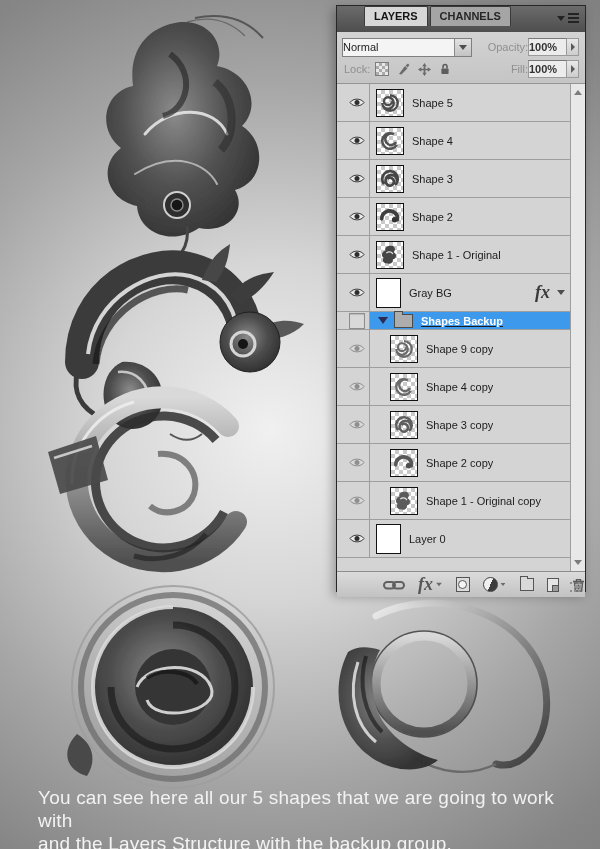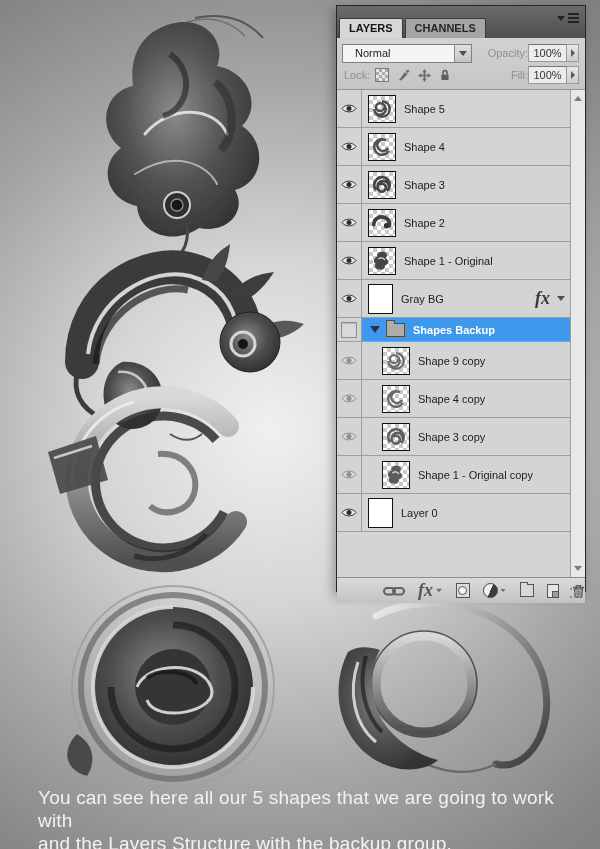--- a/index.html
+++ b/index.html
@@ -7,57 +7,57 @@
     font-family:"Liberation Sans",sans-serif;
     background:radial-gradient(ellipse 560px 560px at 270px 430px,
       #f0f0f0 0%, #d6d6d6 30%, #a6a6a6 62%, #868686 88%, #7e7e7e 100%);}
   .art{position:absolute;left:0;top:0;}
 
   
   .panel{position:absolute;left:336px;top:5px;width:250px;height:587px;
     background:#d4d4d4;border:1px solid #272727;box-sizing:border-box;
     box-shadow:-3px 4px 10px rgba(0,0,0,.30);
     font-size:11px;color:#1c1c1c;}
-  .tabstrip{height:32px;background:linear-gradient(#6b6b6b,#4e4e4e);
-    display:flex;align-items:flex-end;position:relative;}
+  .tabstrip{height:26px;background:linear-gradient(#6b6b6b,#4e4e4e);
+    display:flex;position:relative;padding-left:25px;}
   .tab{height:19px;line-height:19px;padding:0 9px;font-weight:bold;font-size:11px;
     border:1px solid #3a3a3a;border-bottom:none;border-radius:2px 2px 0 0;margin-left:2px;}
   .tab.active{background:#d7d7d7;color:#141414;}
   .tab.inactive{background:#a5a5a5;color:#262626;}
   .panel-menu{position:absolute;right:6px;top:7px;display:flex;align-items:center;gap:3px;cursor:pointer;}
   .pm-tri{width:0;height:0;border-left:4px solid transparent;border-right:4px solid transparent;border-top:5px solid #232323;}
   .pm-lines{display:flex;flex-direction:column;gap:2px;}
   .pm-lines i{display:block;width:11px;height:2px;background:#232323;}
 
   .controls{height:52px;background:linear-gradient(#d3d3d3,#c5c5c5);
     border-bottom:1px solid #949494;padding:4px 6px 0 5px;box-sizing:border-box;}
   .crow{display:flex;align-items:center;height:22px;}
   .combo{width:128px;height:17px;background:#f4f4f4;border:1px solid #7f7f7f;
     display:flex;align-items:stretch;box-sizing:content-box;}
-  .combo .val{flex:1;padding-left:12px;line-height:17px;color:#222;}
+  .combo .val{flex:1;padding-left:0;line-height:17px;color:#222;}
   .combo .arrow{width:16px;background:linear-gradient(#e2e2e2,#c3c3c3);
     border-left:1px solid #8a8a8a;display:flex;align-items:center;justify-content:center;}
   .caret-down{width:0;height:0;border-left:4px solid transparent;border-right:4px solid transparent;border-top:5px solid #4e4e4e;}
   .glabel{color:#8f8f8f;}
   .push{margin-left:auto;}
   .vbox{width:37px;height:16px;background:#ececec;border:1px solid #9a9a9a;border-top-color:#787878;
-    text-align:center;line-height:16px;color:#333;box-sizing:content-box;}
+    line-height:16px;color:#333;box-sizing:content-box;font-weight:bold;}
   .vbtn{width:12px;height:18px;background:linear-gradient(#e8e8e8,#cdcdcd);
     border:1px solid #9a9a9a;border-left:none;display:flex;align-items:center;justify-content:center;box-sizing:border-box;}
   .caret-right{width:0;height:0;border-top:4px solid transparent;border-bottom:4px solid transparent;border-left:4px solid #5a5a5a;}
   .lockicons{display:flex;align-items:center;gap:8px;margin-left:5px;}
   .lk-checker{width:12px;height:12px;border:1px solid #7c7c7c;
     background-image:linear-gradient(45deg,#aaa 25%,transparent 25%,transparent 75%,#aaa 75%),
       linear-gradient(45deg,#aaa 25%,#e8e8e8 25%,#e8e8e8 75%,#aaa 75%);
     background-size:6px 6px;background-position:0 0,3px 3px;}
 
   .list{position:relative;height:487px;background:#d4d4d4;overflow:hidden;}
   .rows{margin-right:15px;}
-  .row{display:flex;height:38px;border-bottom:1px solid #9e9e9e;box-sizing:border-box;}
-  .row.group{height:24px;}
+  .row{display:flex;height:38px;border-bottom:1px solid #9e9e9e;box-sizing:border-box;padding-left:8px;}
+  .row.group{height:18px;text-decoration:underline;}
   .eyecell{width:24px;border-right:1px solid #9e9e9e;display:flex;align-items:center;justify-content:center;flex:none;cursor:pointer;}
   .rowbody{flex:1;display:flex;align-items:center;padding-left:6px;min-width:0;}
   .row.selected .rowbody{background:#3d99ec;color:#fff;font-weight:bold;padding-left:4px;}
   .thumb{width:28px;height:28px;border:1px solid #121212;box-sizing:border-box;
     display:flex;align-items:center;justify-content:center;flex:none;background:#fff;overflow:hidden;}
   .thumb.checker{background-color:#fff;
     background-image:linear-gradient(45deg,#c9c9c9 25%,transparent 25%,transparent 75%,#c9c9c9 75%),
       linear-gradient(45deg,#c9c9c9 25%,transparent 25%,transparent 75%,#c9c9c9 75%);
     background-size:8px 8px;background-position:0 0,4px 4px;}
   .thumb.white{width:25px;height:30px;}
@@ -405,20 +405,37 @@
           <div class="rowbody">
             <span class="thumb checker">
               <svg width="22" height="22" viewBox="0 0 24 24" style="transform:rotate(230deg)">
                   <path d="M12 3.5 a8.5 8.5 0 1 1 -8.5 8.5 a6.3 6.3 0 1 0 6.3 -6.3 a4.3 4.3 0 1 0 4.3 4.3" fill="none" stroke="#5f5f5f" stroke-width="2.8"></path>
                 </svg>
             </span>
             <span class="lname">Shape 3 copy</span>
           </div>
         </div>
 
+        <div class="row indent">
+          <div class="eyecell">
+            <svg width="16" height="11" viewBox="0 0 16 11">
+                <path d="M1 5.5 C4 1 12 1 15 5.5 C12 10 4 10 1 5.5 Z" fill="#d9d9d9" stroke="#8f8f8f"></path>
+                <circle cx="8" cy="5.5" r="2.5" fill="#8f8f8f"></circle>
+              </svg>
+          </div>
+          <div class="rowbody">
+            <span class="thumb checker">
+              <svg width="22" height="22" viewBox="0 0 24 24">
+                  <path d="M3 14 C3 7 10 4 15 6 C19 8 21 11 20 15" fill="none" stroke="#585858" stroke-width="4" stroke-linecap="round"></path>
+                  <circle cx="17" cy="15" r="3" fill="#4e4e4e"></circle>
+                </svg>
+            </span>
+            <span class="lname">Shape 2 copy</span>
+          </div>
+        </div>
 
         <div class="row indent">
           <div class="eyecell">
             <svg width="16" height="11" viewBox="0 0 16 11">
                 <path d="M1 5.5 C4 1 12 1 15 5.5 C12 10 4 10 1 5.5 Z" fill="#d9d9d9" stroke="#8f8f8f"></path>
                 <circle cx="8" cy="5.5" r="2.5" fill="#8f8f8f"></circle>
               </svg>
           </div>
           <div class="rowbody">
             <span class="thumb checker">

